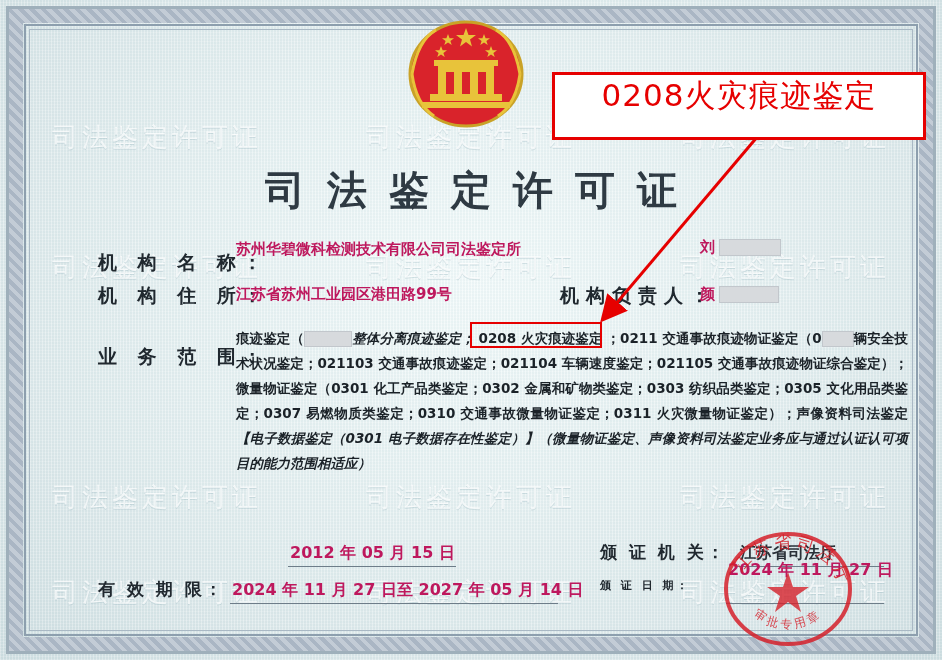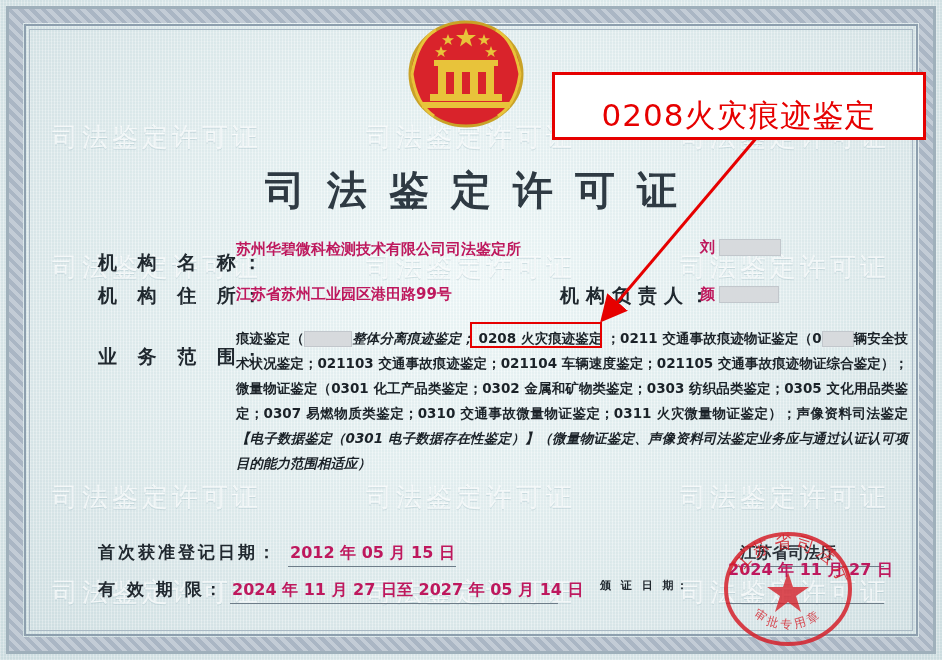--- a/index.html
+++ b/index.html
@@ -152,21 +152,21 @@
   }
 
   
   .callout {
     position: absolute;
     left: 552px; top: 72px;
     width: 368px; height: 62px;
     border: 3px solid #e60000;
     background: #ffffff;
     display: flex;
-    align-items: flex-end;
+    align-items: flex-start;
     justify-content: center;
   }
   .callout-text {
     font-family: "DejaVu Sans", sans-serif;
     font-size: 31px;
     color: #e60000;
     letter-spacing: 1px;
     white-space: nowrap;
   }
   .highlight-box {
@@ -271,31 +271,31 @@
   <div class="field-label" style="left:98px; top:344px;">业 务 范 围：</div>
 
   <div class="scope-body">
     <span>痕迹鉴定（</span><span class="redact" style="width:46px;height:14px;"></span><span style="font-style:italic">整体分离痕迹鉴定；</span><span style="color:#1b2228;padding:0 4px;">0208 火灾痕迹鉴定</span><span>；0211 交通事故痕迹物证鉴定（0</span><span class="redact" style="width:30px;height:14px;"></span><span>辆安全技术状况鉴定；021103 交通事故痕迹鉴定；021104 车辆速度鉴定；021105 交通事故痕迹物证综合鉴定）；微量物证鉴定（0301 化工产品类鉴定；0302 金属和矿物类鉴定；0303 纺织品类鉴定；0305 文化用品类鉴定；0307 易燃物质类鉴定；0310 交通事故微量物证鉴定；0311 火灾微量物证鉴定）；声像资料司法鉴定</span><span style="font-style:italic">【电子数据鉴定（0301 电子数据存在性鉴定）】（微量物证鉴定、声像资料司法鉴定业务应与通过认证认可项目的能力范围相适应）</span>
   </div>
 
   <div class="highlight-box"></div>
 
   <div class="rule" style="left:98px; top:524px; width:744px; background:transparent;"></div>
 
-  <div class="field-label" style="left:98px; top:541px; font-size:17px; letter-spacing:3px;">首次获准登记日期：</div>
   <div class="field-value" style="left:290px; top:543px; font-size:16px;">
     <span>2012</span>
     <span>年</span>
     <span>05</span>
     <span>月</span>
     <span>15</span>
     <span>日</span>
   </div>
   <div class="rule" style="left:288px; top:566px; width:168px;"></div>
 
+  <div class="field-label" style="left:600px; top:541px; font-size:17px; letter-spacing:3px;">颁 证 机 关：</div>
   <div class="field-value" style="left:740px; top:543px; font-size:16px; color:#2a3138;">江苏省司法厅</div>
   <div class="rule" style="left:736px; top:566px; width:148px;"></div>
 
   <div class="field-label" style="left:98px; top:578px; font-size:17px; letter-spacing:3px;">有 效 期 限：</div>
   <div class="field-value" style="left:232px; top:580px; font-size:16px;">
     <span>2024</span>
     <span>年</span>
     <span>11</span>
     <span>月</span>
     <span>27</span>

